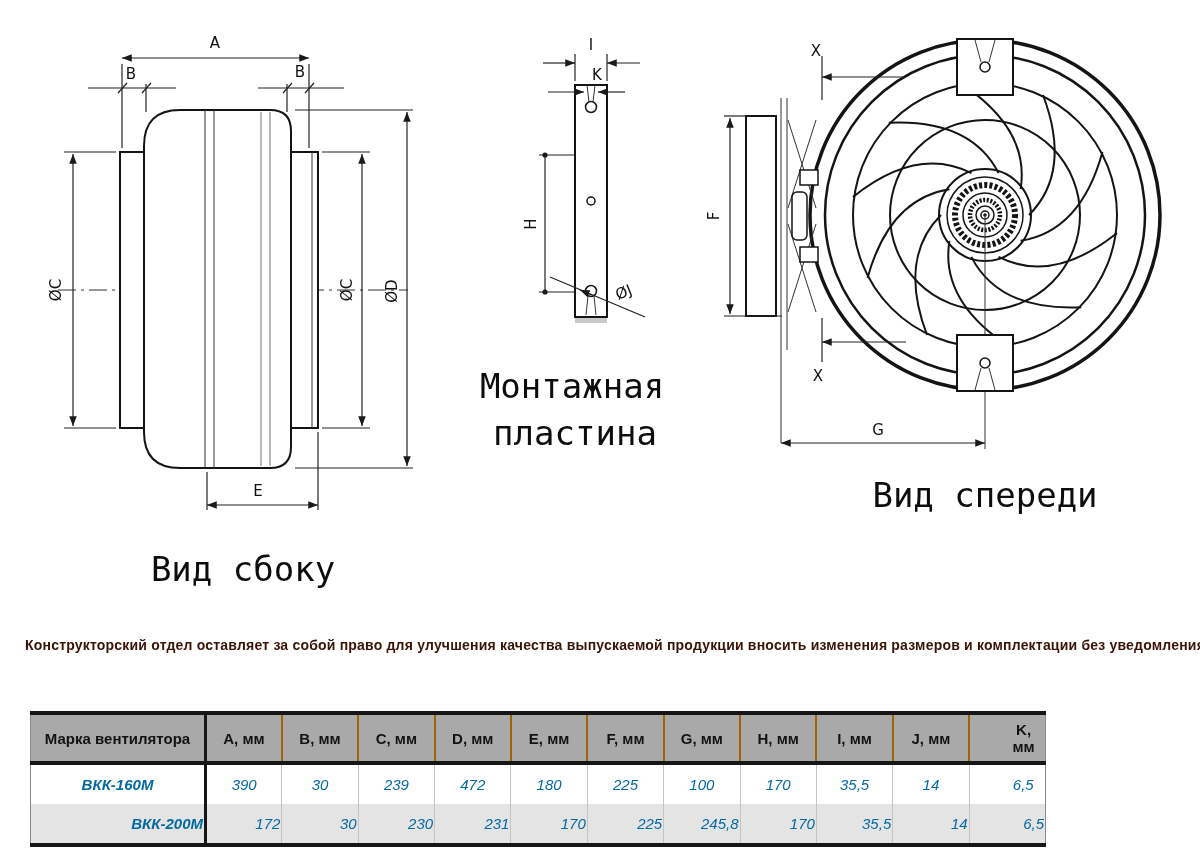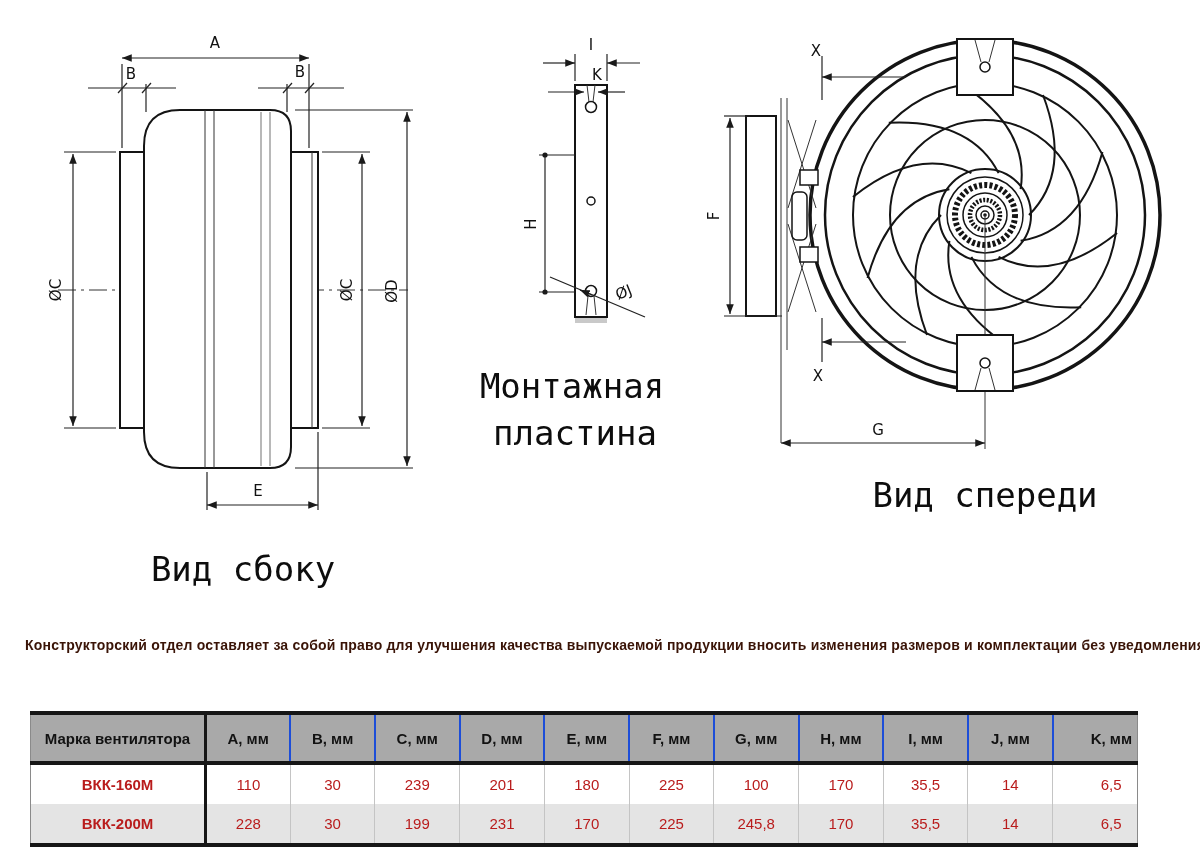--- a/index.html
+++ b/index.html
@@ -16,37 +16,37 @@
   .dim{stroke:#222;stroke-width:1.2;fill:none;}
   .thin{stroke:#333;stroke-width:1;fill:none;}
   .gray{stroke:#9a9a9a;stroke-width:1.4;fill:none;}
   .cl{stroke:#333;stroke-width:1;stroke-dasharray:18 5 3 5;fill:none;}
   #note{
     position:absolute;left:25px;top:637px;width:1150px;
     font-weight:bold;font-size:14px;letter-spacing:0.2px;
     color:#3a1407;white-space:nowrap;
   }
   #dims-table{
-    position:absolute;left:30px;top:711px;width:1108px;
+    position:absolute;left:30px;top:711px;width:1016px;
     border-collapse:collapse;table-layout:fixed;
     border-top:4px solid #161616;border-bottom:4px solid #161616;
     border-left:1px solid #8a8a8a;border-right:1px solid #8a8a8a;border-radius:24px;
   }
   #dims-table th{
     background:#a9a9a9;height:44px;font-size:15px;font-weight:bold;color:#121212;
-    border-right:2px solid #1d4ed8;border-bottom:4px solid #161616;text-align:center;
+    border-right:2px solid #a16207;border-bottom:4px solid #161616;text-align:center;
   }
   #dims-table td{
-    height:37px;text-align:center;font-size:15px;color:#b91c1c;
-    border-right:1px solid #c4c4c4;background:#ffffff;
+    height:37px;text-align:center;font-size:15px;color:#0369a1;
+    border-right:1px solid #c4c4c4;background:#ffffff;font-style:italic;
   }
   #dims-table th.first, #dims-table td.first{border-right:3px solid #161616;}
   #dims-table th.last, #dims-table td.last{border-right:none;padding-left:33px;}
   #dims-table td.model{font-weight:bold;}
-  #dims-table tr.alt td{background:#e4e4e4;}
+  #dims-table tr.alt td{background:#e4e4e4;text-align:right;}
 </style>
 </head>
 <body>
 
 <svg width="1200" height="610" viewBox="0 0 1200 610">
   <defs>
     <marker id="ar" viewBox="0 0 10 10" refX="9" refY="5" markerWidth="9" markerHeight="9" orient="auto-start-reverse">
       <path d="M0,1.5 L9,5 L0,8.5 z" fill="#1a1a1a"></path>
     </marker>
     <path id="blade" d="M 1029,215 Q 1072,172 1043,95" class="geo" stroke-width="2"></path>
@@ -284,37 +284,37 @@
       <th>G, мм</th>
       <th>H, мм</th>
       <th>I, мм</th>
       <th>J, мм</th>
       <th class="last">K, мм</th>
     </tr>
   </thead>
   <tbody>
     <tr>
       <td class="first model">ВКК-160М</td>
-      <td>110</td>
+      <td>390</td>
       <td>30</td>
       <td>239</td>
-      <td>201</td>
+      <td>472</td>
       <td>180</td>
       <td>225</td>
       <td>100</td>
       <td>170</td>
       <td>35,5</td>
       <td>14</td>
       <td class="last">6,5</td>
     </tr>
     <tr class="alt">
       <td class="first model">ВКК-200М</td>
-      <td>228</td>
+      <td>172</td>
       <td>30</td>
-      <td>199</td>
+      <td>230</td>
       <td>231</td>
       <td>170</td>
       <td>225</td>
       <td>245,8</td>
       <td>170</td>
       <td>35,5</td>
       <td>14</td>
       <td class="last">6,5</td>
     </tr>
   </tbody>

